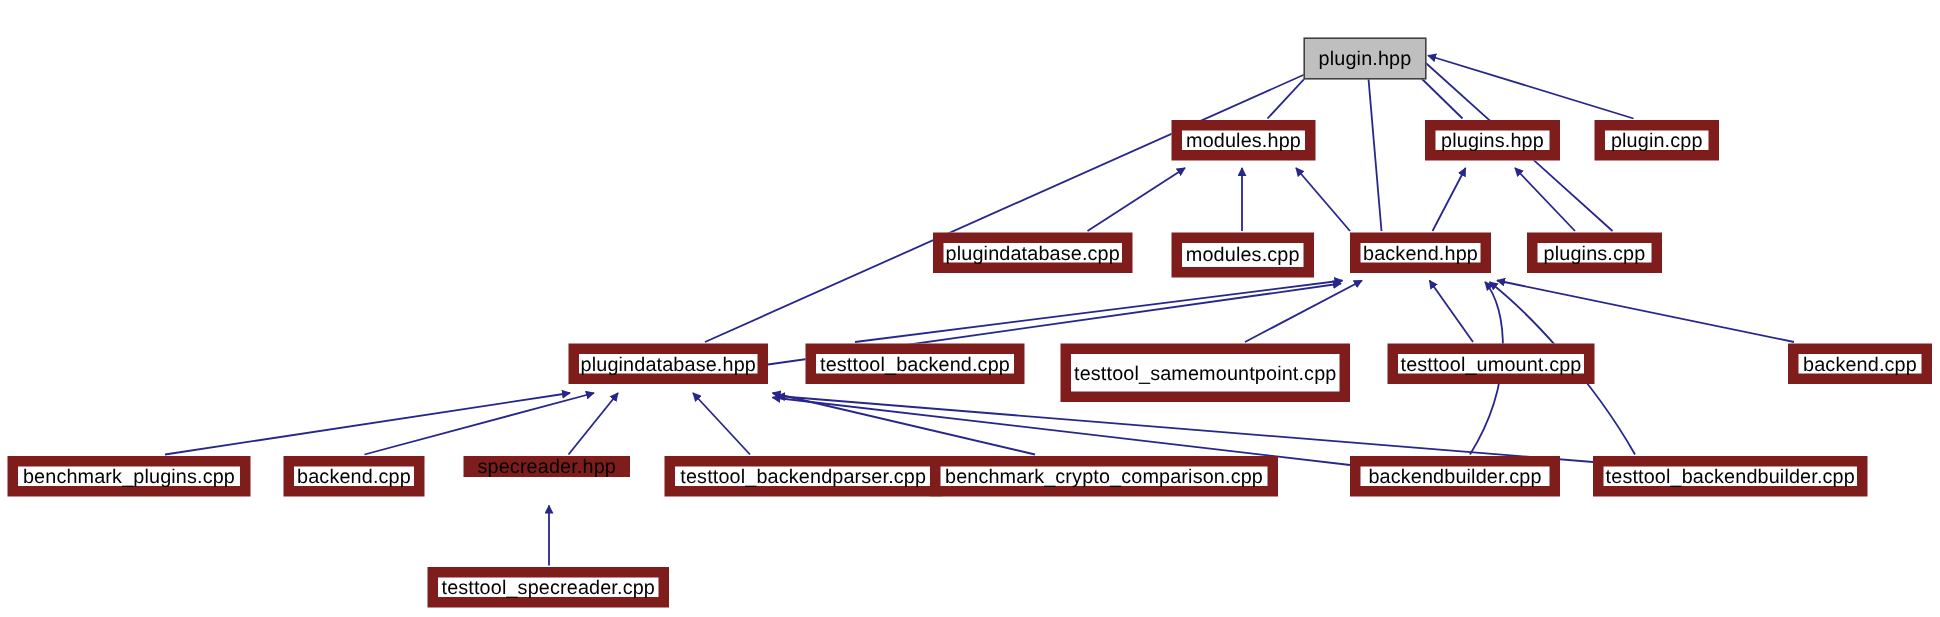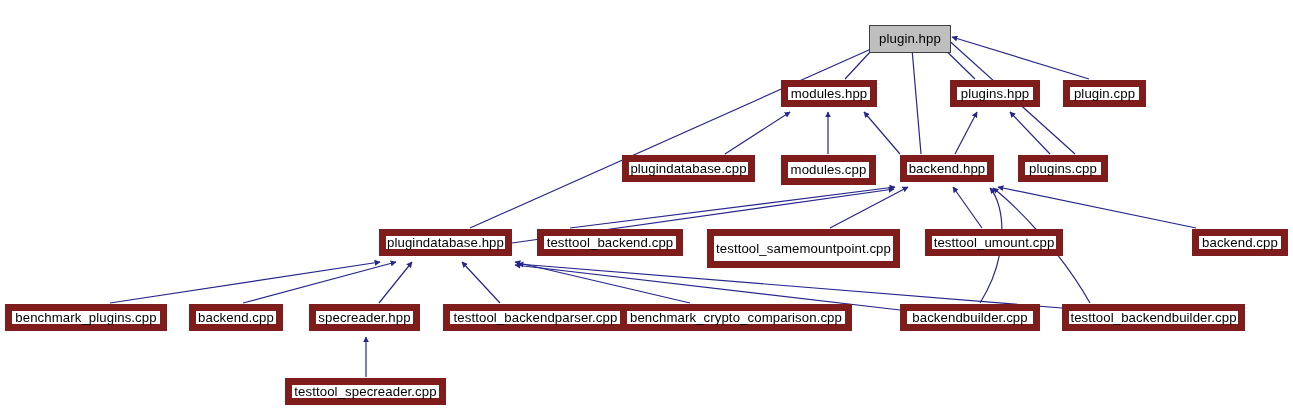--- a/index.html
+++ b/index.html
@@ -82,21 +82,21 @@
       <div class="node" style="left: 781px; top: 155px; width: 95px; height: 30px;">modules.cpp</div>
       <div class="node" style="left: 900px; top: 155px; width: 94px; height: 27px; text-align: right;">backend.hpp</div>
       <div class="node" style="left: 1018px; top: 155px; width: 90px; height: 27px;">plugins.cpp</div>
       <div class="node" style="left: 379px; top: 229px; width: 133px; height: 27px;">plugindatabase.hpp</div>
       <div class="node" style="left: 537px; top: 229px; width: 146px; height: 27px;">testtool_backend.cpp</div>
       <div class="node" style="left: 707px; top: 229px; width: 193px; height: 39px;">testtool_samemountpoint.cpp</div>
       <div class="node" style="left: 925px; top: 229px; width: 138px; height: 27px;">testtool_umount.cpp</div>
       <div class="node" style="left: 1192px; top: 229px; width: 96px; height: 27px;">backend.cpp</div>
       <div class="node" style="left: 5px; top: 304px; width: 162px; height: 27px;">benchmark_plugins.cpp</div>
       <div class="node" style="left: 189px; top: 304px; width: 94px; height: 27px;">backend.cpp</div>
-      <div class="node" style="left: 309px; top: 304px; width: 111px; height: 27px;">specreader.hpp</div>
+      <div class="node" style="left: 309px; top: 304px; width: 111px; height: 14px;">specreader.hpp</div>
       <div class="node" style="left: 443px; top: 304px; width: 185px; height: 27px;">testtool_backendparser.cpp</div>
       <div class="node" style="left: 620px; top: 304px; width: 232px; height: 27px;">benchmark_crypto_comparison.cpp</div>
       <div class="node" style="left: 900px; top: 304px; width: 140px; height: 27px;">backendbuilder.cpp</div>
       <div class="node" style="left: 1062px; top: 304px; width: 183px; height: 27px;">testtool_backendbuilder.cpp</div>
       <div class="node" style="left: 285px; top: 378px; width: 161px; height: 27px;">testtool_specreader.cpp</div>
     </div>
 
 </div>
 
 </body></html>

